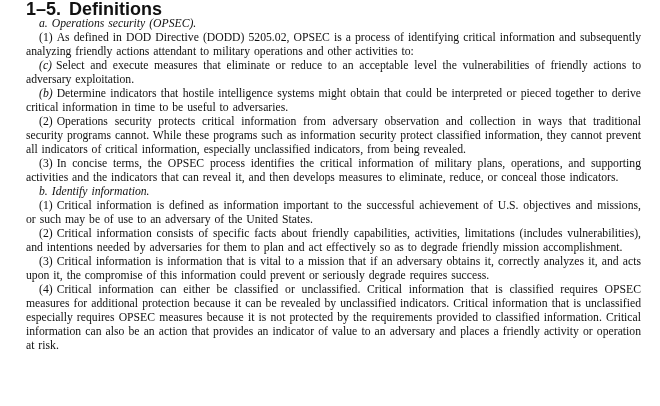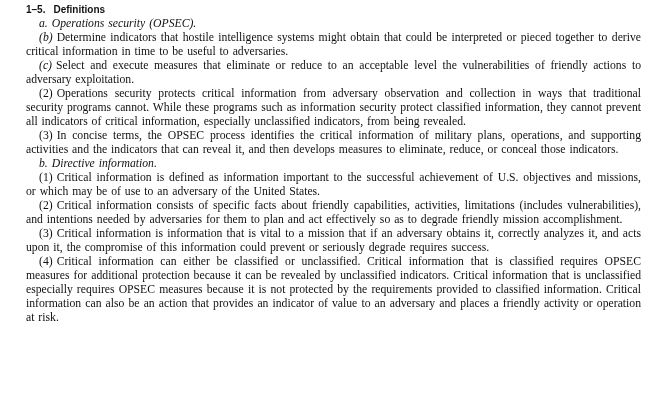--- a/index.html
+++ b/index.html
@@ -14,21 +14,21 @@
     padding: 2px 19px 0 26px;
     background: #ffffff;
     color: #111111;
     font-family: "Liberation Serif", serif;
     font-size: 11.7px;
     line-height: 14px;
     overflow: hidden;
   }
   .heading {
     font-family: "Liberation Sans", sans-serif;
-    font-size: 10px;
+    font-size: 18px;
     font-weight: bold;
     line-height: 15px;
     margin: 0;
     text-align: left;
     text-indent: 0;
   }
   .heading-num {
     margin-right: 8px;
   }
   .para {
@@ -51,44 +51,47 @@
 <div class="page">
 
   <h2 class="heading">
     <span class="heading-num">1–5.</span><span class="heading-title">Definitions</span>
   </h2>
 
   <p class="para">
     <span class="plabel italic">a.</span><span class="italic">Operations security (OPSEC).</span>
   </p>
 
+  <p class="para">
+    <span class="plabel">(1)</span><span>As defined in DOD Directive (DODD) 5205.02, OPSEC is a process of identifying critical information and subsequently analyzing friendly actions attendant to military operations and other activities to:</span>
+  </p>
 
 
   <p class="para">
-    <span class="plabel italic">(b)</span><span>Determine indicators that hostile intelligence systems might obtain that could be interpreted or pieced together to derive critical information in time to be useful to adversaries.</span>
+    <span class="plabel italic">(c)</span><span>Select and execute measures that eliminate or reduce to an acceptable level the vulnerabilities of friendly actions to adversary exploitation.</span>
   </p>
 
   <p class="para">
-    <span class="plabel italic">(c)</span><span>Select and execute measures that eliminate or reduce to an acceptable level the vulnerabilities of friendly actions to adversary exploitation.</span>
+    <span class="plabel italic">(b)</span><span>Determine indicators that hostile intelligence systems might obtain that could be interpreted or pieced together to derive critical information in time to be useful to adversaries.</span>
   </p>
 
   <p class="para">
     <span class="plabel">(2)</span><span>Operations security protects critical information from adversary observation and collection in ways that traditional security programs cannot. While these programs such as information security protect classified information, they cannot prevent all indicators of critical information, especially unclassified indicators, from being revealed.</span>
   </p>
 
   <p class="para">
     <span class="plabel">(3)</span><span>In concise terms, the OPSEC process identifies the critical information of military plans, operations, and supporting activities and the indicators that can reveal it, and then develops measures to eliminate, reduce, or conceal those indicators.</span>
   </p>
 
   <p class="para">
-    <span class="plabel italic">b.</span><span class="italic">Directive information.</span>
+    <span class="plabel italic">b.</span><span class="italic">Identify information.</span>
   </p>
 
   <p class="para">
-    <span class="plabel">(1)</span><span>Critical information is defined as information important to the successful achievement of U.S. objectives and missions, or which may be of use to an adversary of the United States.</span>
+    <span class="plabel">(1)</span><span>Critical information is defined as information important to the successful achievement of U.S. objectives and missions, or such may be of use to an adversary of the United States.</span>
   </p>
 
   <p class="para">
     <span class="plabel">(2)</span><span>Critical information consists of specific facts about friendly capabilities, activities, limitations (includes vulnerabilities), and intentions needed by adversaries for them to plan and act effectively so as to degrade friendly mission accomplishment.</span>
   </p>
 
   <p class="para">
     <span class="plabel">(3)</span><span>Critical information is information that is vital to a mission that if an adversary obtains it, correctly analyzes it, and acts upon it, the compromise of this information could prevent or seriously degrade requires success.</span>
   </p>
 

